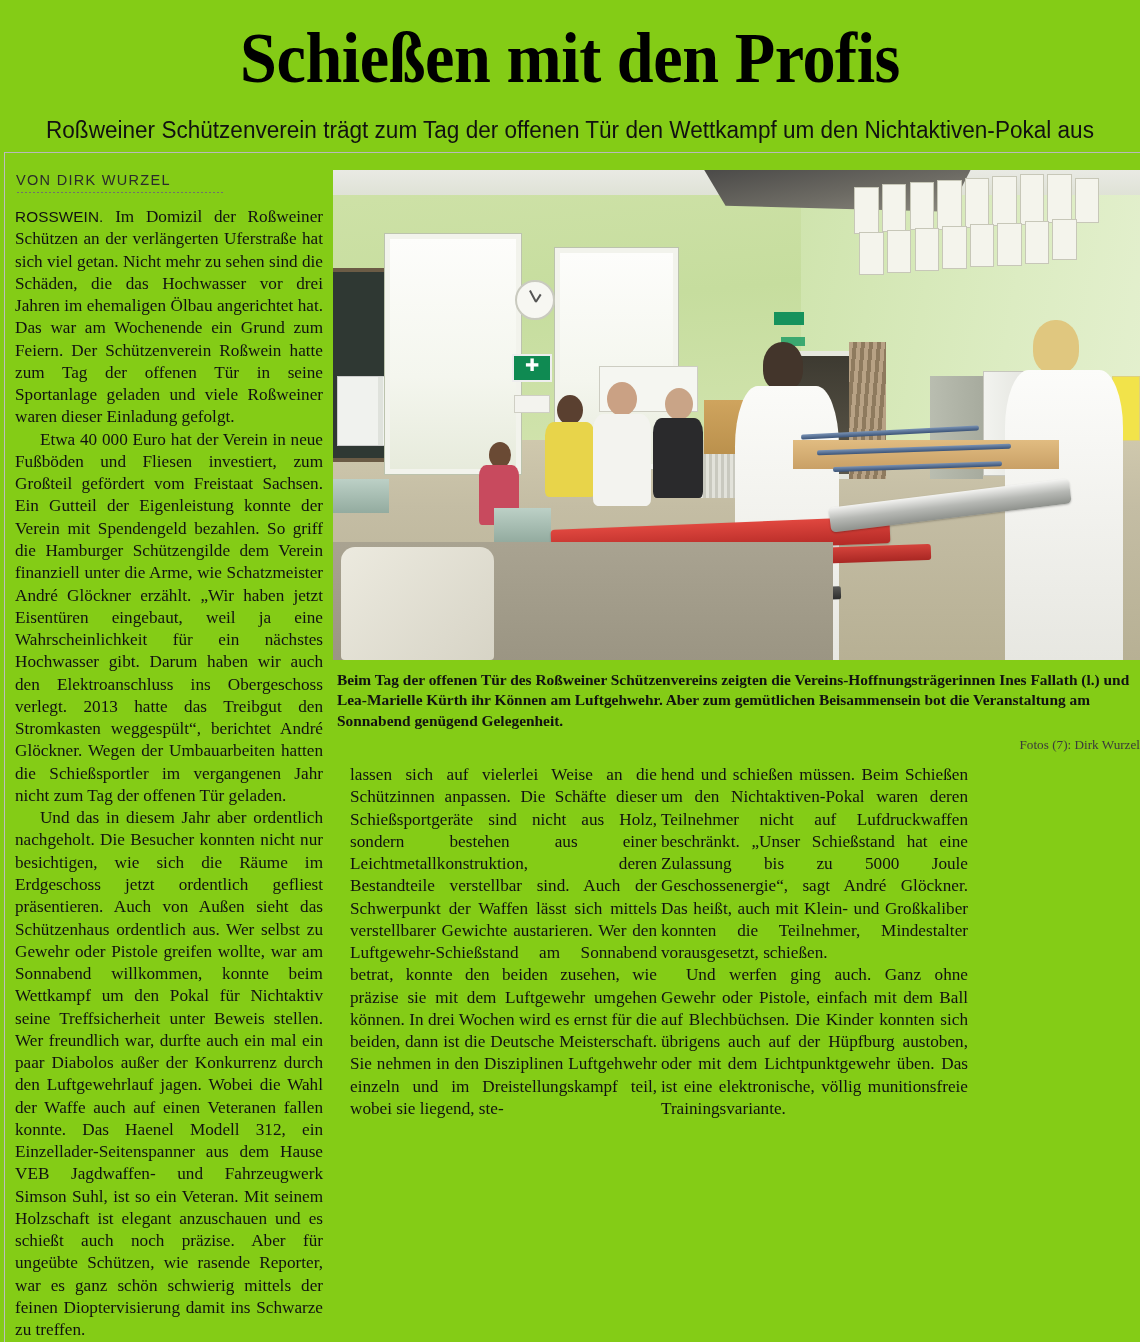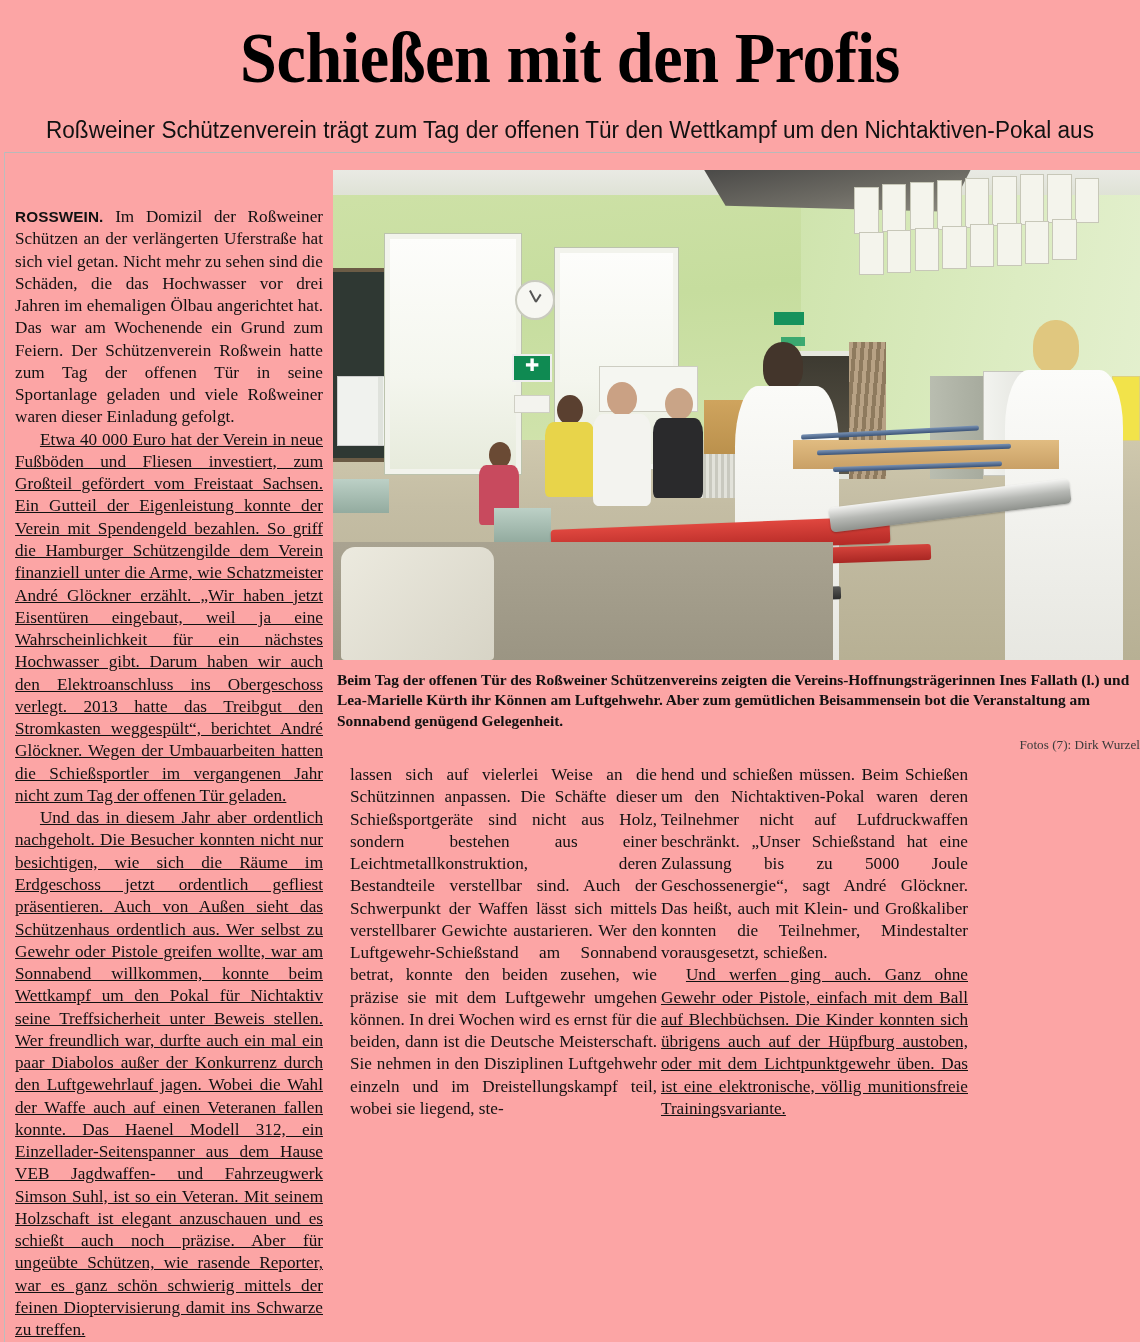--- a/index.html
+++ b/index.html
@@ -11,21 +11,21 @@
     width: 1140px;
     height: 1342px;
     overflow: hidden;
     font-family: "Liberation Serif", serif;
     color: #1a1a1a;
   }
   .page {
     position: relative;
     width: 1140px;
     height: 1342px;
-    background: #fca5a5;
+    background: #84cc16;
   }
 
   
   .headline {
     text-align: center;
     font-family: "Liberation Serif", serif;
     font-weight: 700;
     font-size: 72px;
     line-height: 1.0;
     letter-spacing: -0.5px;
@@ -90,28 +90,28 @@
     position: absolute;
     font-family: "Liberation Serif", serif;
     font-size: 17.2px;
     line-height: 1.295;
     text-align: justify;
     text-justify: inter-word;
     color: #111;
     hyphens: manual;
   }
   .col p { margin: 0; }
-  .col p + p { text-indent: 1.45em; text-decoration: underline; }
+  .col p + p { text-indent: 1.45em; }
   .col-1 { left: 15px;  top: 206px; width: 308px; }
   .col-2 { left: 350px; top: 764px; width: 307px; }
   .col-3 { left: 661px; top: 764px; width: 307px; }
 
   .dateline {
     font-family: "Liberation Sans", sans-serif;
-    font-weight: 700;
+    font-weight: 400;
     font-size: 15.3px;
     letter-spacing: 0.1px;
   }
 
   
   .photo {
     position: absolute;
     left: 333px;
     top: 170px;
     width: 807px;
@@ -324,20 +324,24 @@
 <body>
 
 <div class="page">
 
   <h1 class="headline">Schießen mit den Profis</h1>
   <div class="subhead">Roßweiner Schützenverein trägt zum Tag der offenen Tür den Wettkampf um den Nichtaktiven-Pokal aus</div>
 
   <div class="rule-top"></div>
   <div class="rule-left-v"></div>
 
+  <div class="byline-wrap">
+    <div class="byline">VON DIRK WURZEL</div>
+    <div class="byline-dots"></div>
+  </div>
 
   <figure class="photo" style="margin:0;">
     <div class="scene">
       <div class="wall"></div>
       <div class="wall-right"></div>
       <div class="ceiling"></div>
       <div class="ceiling-dark"></div>
       <div class="floor"></div>
 
       <div class="blackboard"></div>

